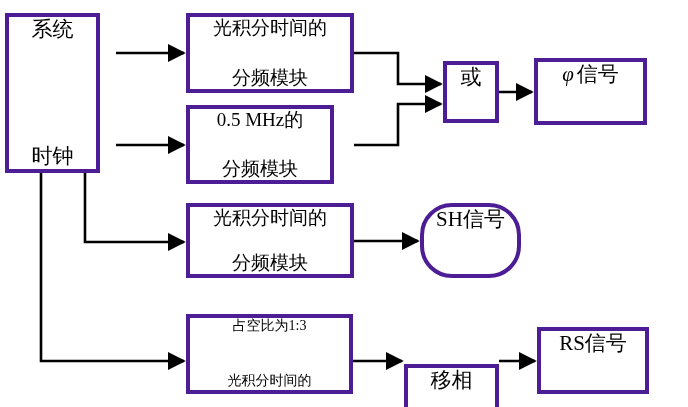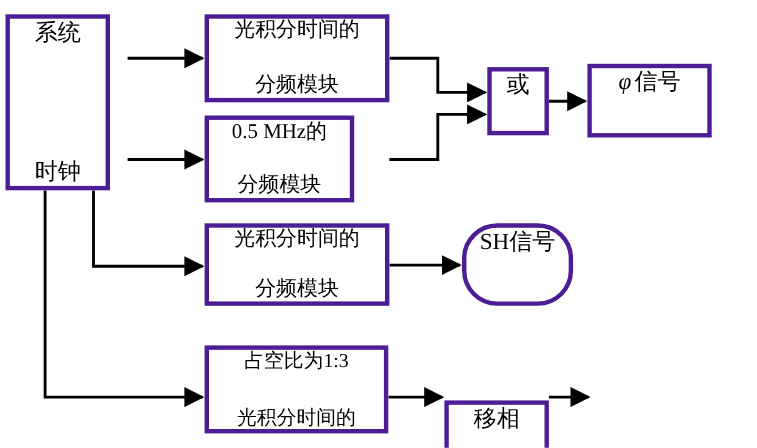--- a/index.html
+++ b/index.html
@@ -42,26 +42,26 @@
     line-height: 1.18;
     color: #000000;
   }
   .box .line {
     display: block;
     white-space: nowrap;
   }
   
   #box-clock        { left: 5px;  top: 13px;  width: 95px;  height: 160px; font-size: 21px; }
   #box-int-div-1    { left: 186px; top: 13px;  width: 168px; height: 80px;  font-size: 19px; }
-  #box-mhz-div      { left: 186px; top: 105px; width: 136px; height: 79px;  font-size: 19px; }
+  #box-mhz-div      { left: 186px; top: 105px; width: 148px; height: 79px;  font-size: 19px; }
   #box-or-gate      { left: 443px; top: 61px;  width: 56px;  height: 62px;  font-size: 21px; }
   #box-phi-signal   { left: 534px; top: 58px;  width: 113px; height: 67px;  font-size: 21px; }
   #box-int-div-2    { left: 186px; top: 203px; width: 168px; height: 75px;  font-size: 19px; }
   #box-sh-signal    { left: 420px; top: 203px; width: 101px; height: 75px;  font-size: 21px; border-radius: 32px; }
-  #box-duty-div     { left: 186px; top: 314px; width: 167px; height: 80px;  font-size: 18px; }
+  #box-duty-div     { left: 186px; top: 314px; width: 167px; height: 80px;  font-size: 14px; }
   #box-phase-shift  { left: 404px; top: 327px; width: 95px;  height: 67px;  font-size: 21px; margin-top: 37px; }
   #box-rs-signal    { left: 537px; top: 327px; width: 112px; height: 67px;  font-size: 21px; }
 
   .phi-glyph {
     font-style: italic;
     font-family: "Liberation Serif", "DejaVu Serif", serif;
     padding-right: 3px;
   }
   .latin {
     font-family: "Liberation Serif", "DejaVu Serif", serif;
@@ -136,14 +136,17 @@
 
   <div class="box" id="box-duty-div">
     <span class="line">占空比为1:3</span>
     <span class="line">光积分时间的</span>
   </div>
 
   <div class="box" id="box-phase-shift">
     <span class="line">移相</span>
   </div>
 
+  <div class="box" id="box-rs-signal">
+    <span class="line">RS信号</span>
+  </div>
 
 </div>
 
 </body></html>

